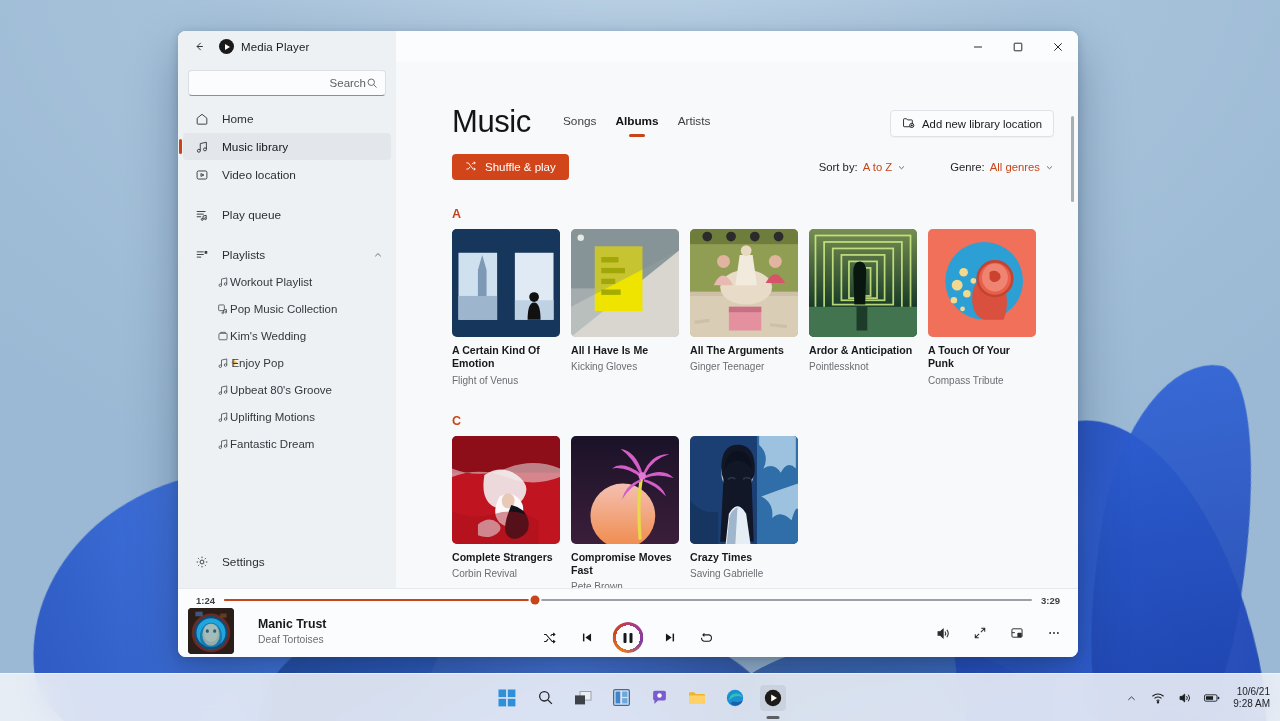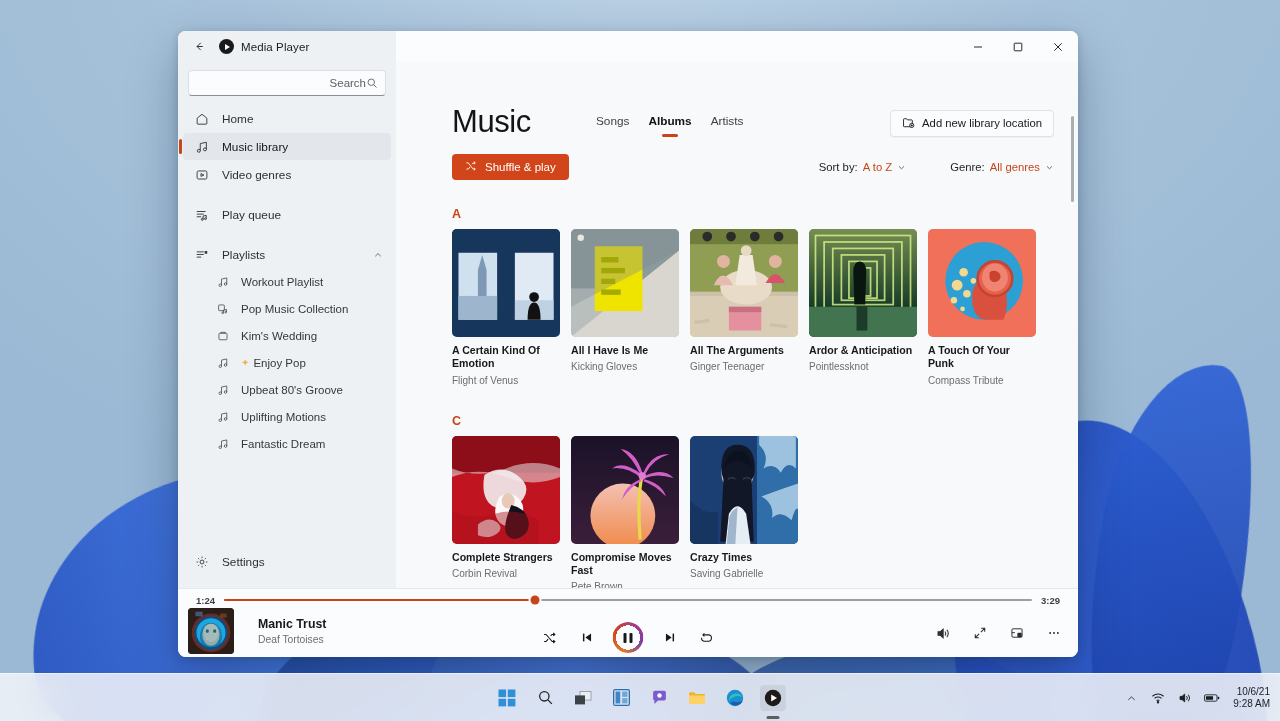--- a/index.html
+++ b/index.html
@@ -146,21 +146,21 @@
   .nav-gap { height:12px; }
 
   .nav-group {
     height:27px; display:flex; align-items:center; gap:12px;
     padding-left:11px; padding-right:8px; border-radius:4px;
     font-size:11.8px; color:#2c2f33;
   }
   .nav-group .chev { margin-left:auto; color:#45484c; display:flex; }
 
   .sub-item {
-    height:27px; display:flex; align-items:center; gap:11px;
+    height:27px; display:flex; align-items:center; 
     padding-left:33px; border-radius:4px;
     font-size:11.5px; color:#35383c;
   }
   .sub-ico { width:14px;height:14px;display:flex;align-items:center;justify-content:center;color:#4a4d51;flex:0 0 14px;}
   .spark { color:#e8b84b; margin-right:1px; font-size:10px; }
 
   .sidebar-spacer { flex:1; }
   .settings-row {
     height:27px; display:flex; align-items:center; gap:12px;
     padding-left:11px; margin:0 5px 13px 5px; border-radius:4px;
@@ -168,21 +168,21 @@
   }
 
   
   #main {
     flex:1; min-width:0;
     background:#f8f9fa;
     position:relative; overflow:hidden;
   }
   #main-scroll { position:absolute; inset:0; padding:0 24px 0 56px; }
 
-  .main-head { display:flex; align-items:center; padding-top:41px;gap:33px; }
+  .main-head { display:flex; align-items:flex-end; padding-top:41px; }
   .page-title {
     font-size:31px; font-weight:400; color:#141414; letter-spacing:-.4px;
     line-height:1; margin-top:2px;
   }
   .tabs { display:flex; gap:19px; margin-left:32px; margin-top:11px; }
   .tab {
     font-size:11.8px; color:#3c3f43; position:relative; padding-bottom:9px;
   }
   .tab.active { color:#111; font-weight:700; }
   .tab.active::after{
@@ -400,21 +400,21 @@
           <span>Music library</span>
         </div>
 
         <div class="nav-item">
           <span class="nav-ico">
             <svg width="14" height="14" viewBox="0 0 16 16" fill="none" stroke="currentColor" stroke-width="1.1">
               <rect x="2.4" y="3.4" width="11.2" height="9.2" rx="1.6"></rect>
               <path d="M6.8 6.4l3.4 1.6-3.4 1.6z"></path>
             </svg>
           </span>
-          <span>Video genres</span>
+          <span>Video location</span>
         </div>
 
         <div class="nav-gap"></div>
 
         <div class="nav-item">
           <span class="nav-ico">
             <svg width="14" height="14" viewBox="0 0 16 16" fill="none" stroke="currentColor" stroke-width="1.1">
               <path d="M2 4h10M2 7h8M2 10h5"></path>
                 <path d="M9.2 13V9.2l3.6-.8V12"></path>
               <circle cx="8.3" cy="13" r="1.1"></circle>

